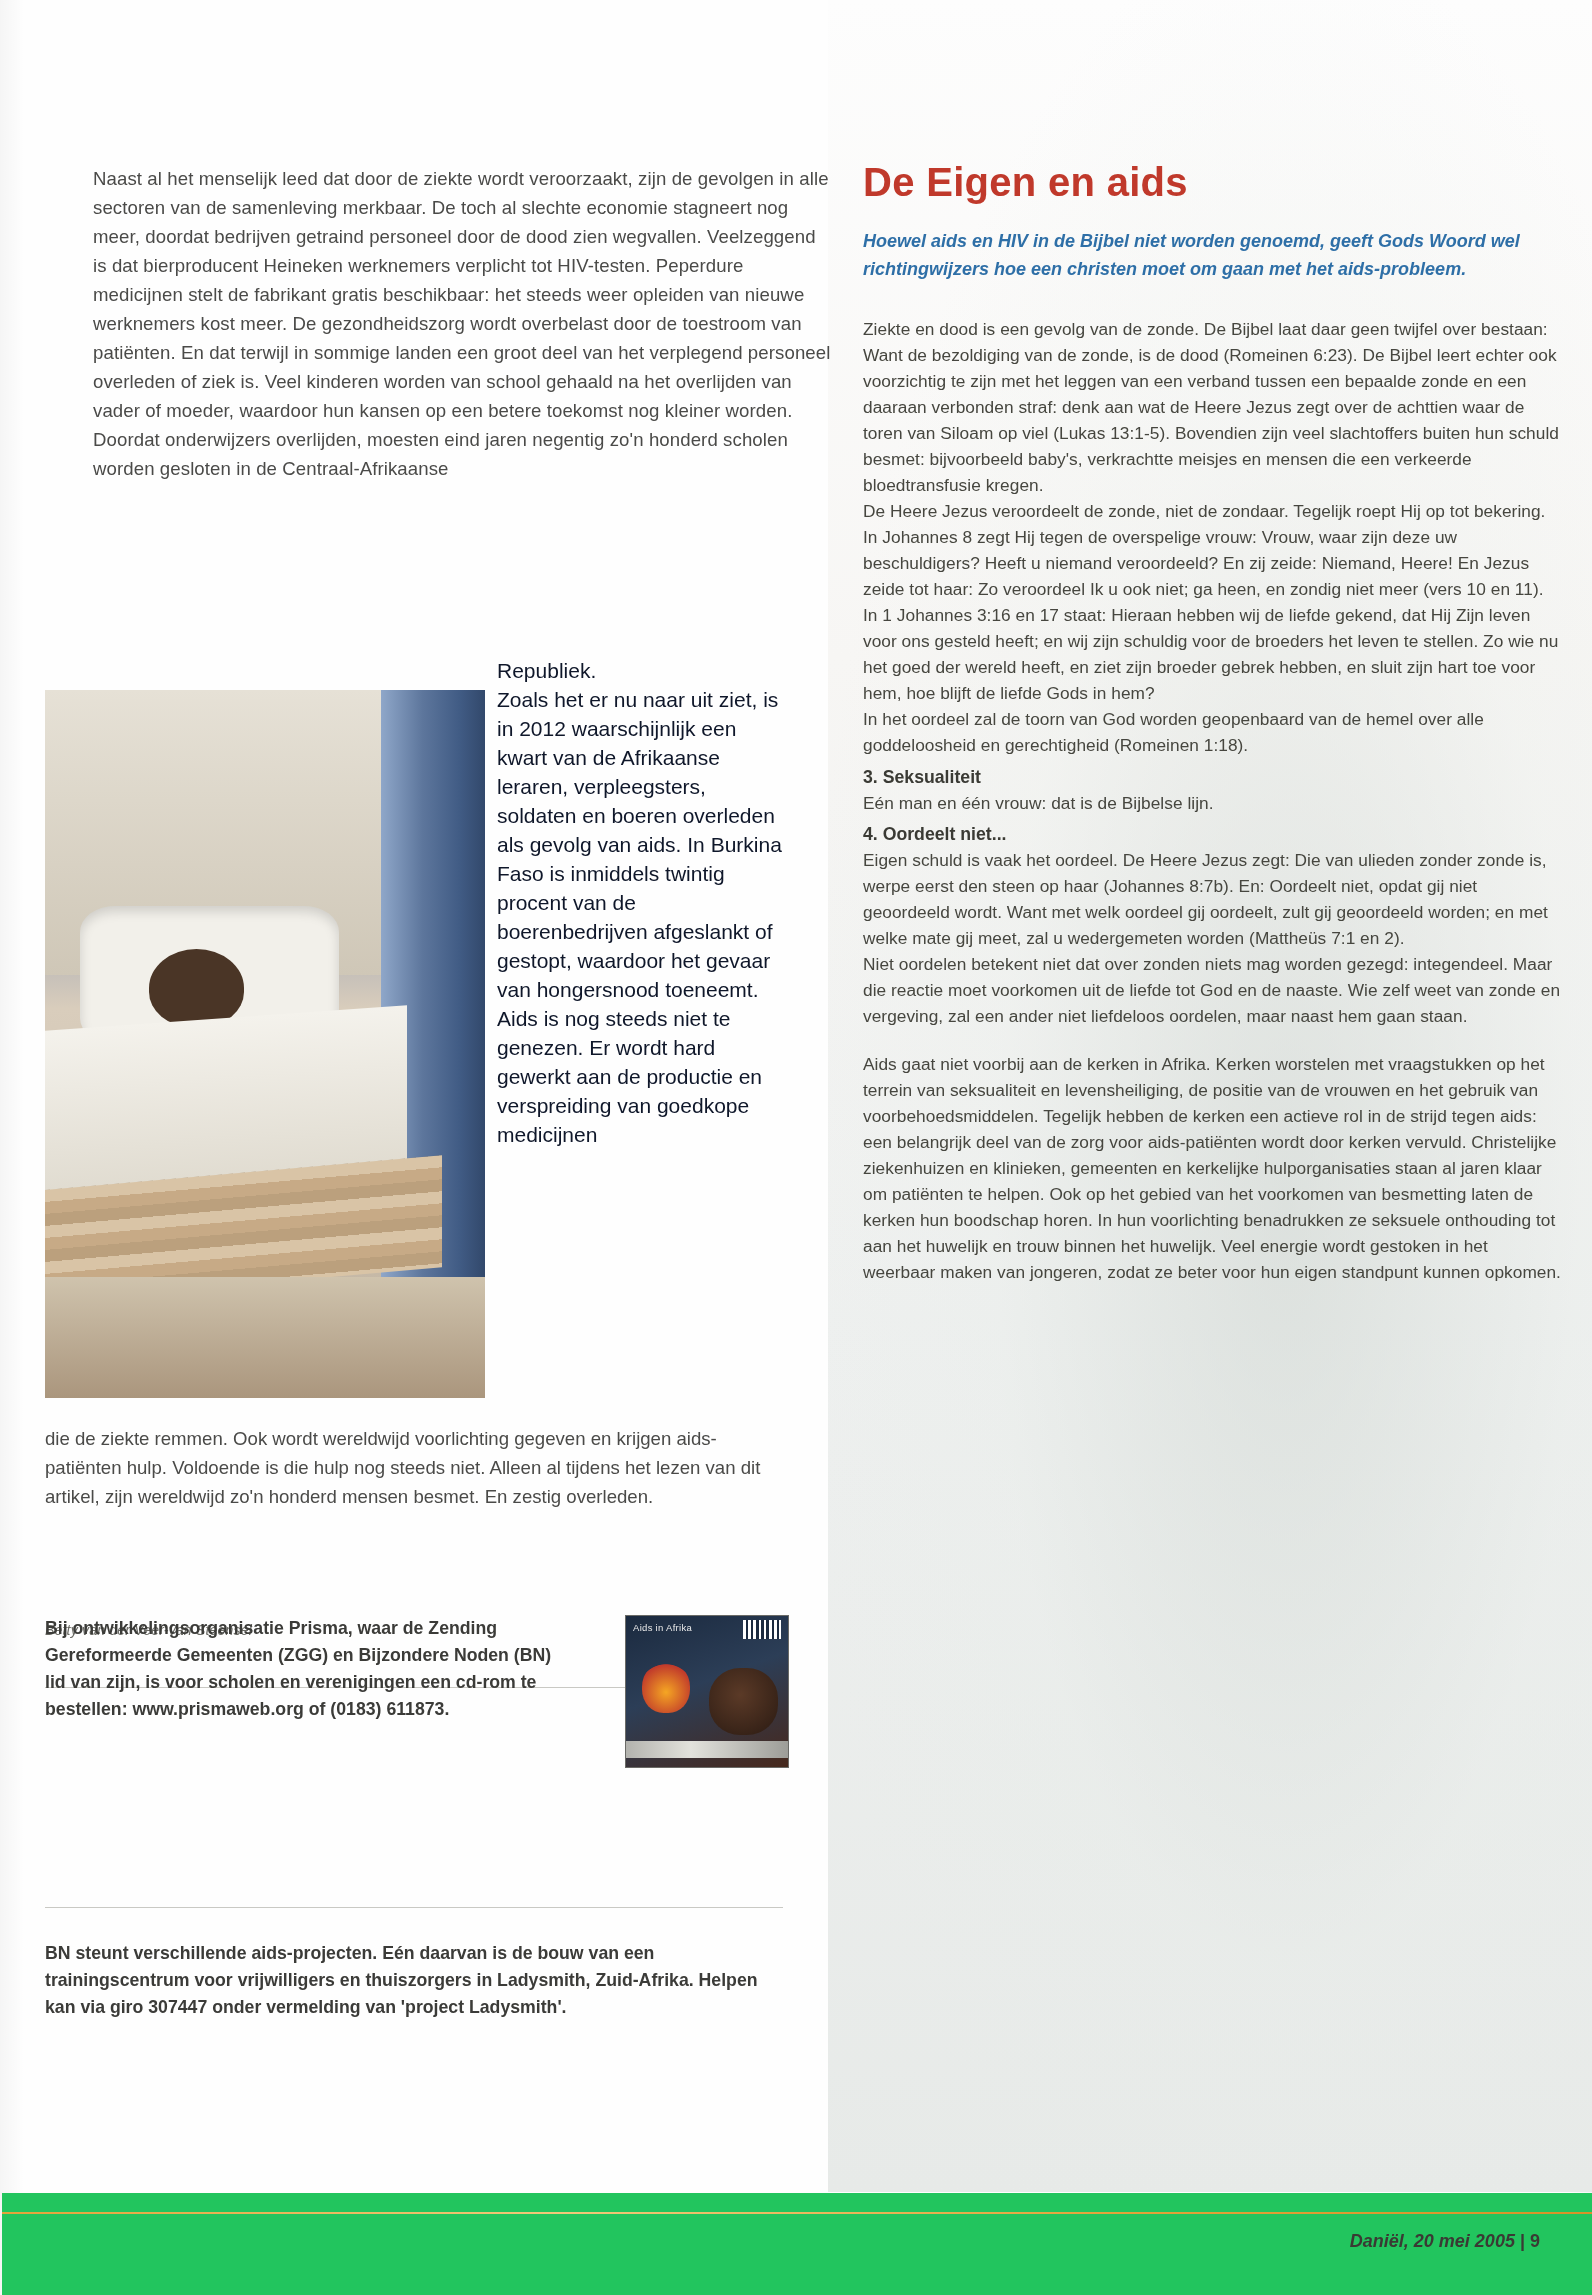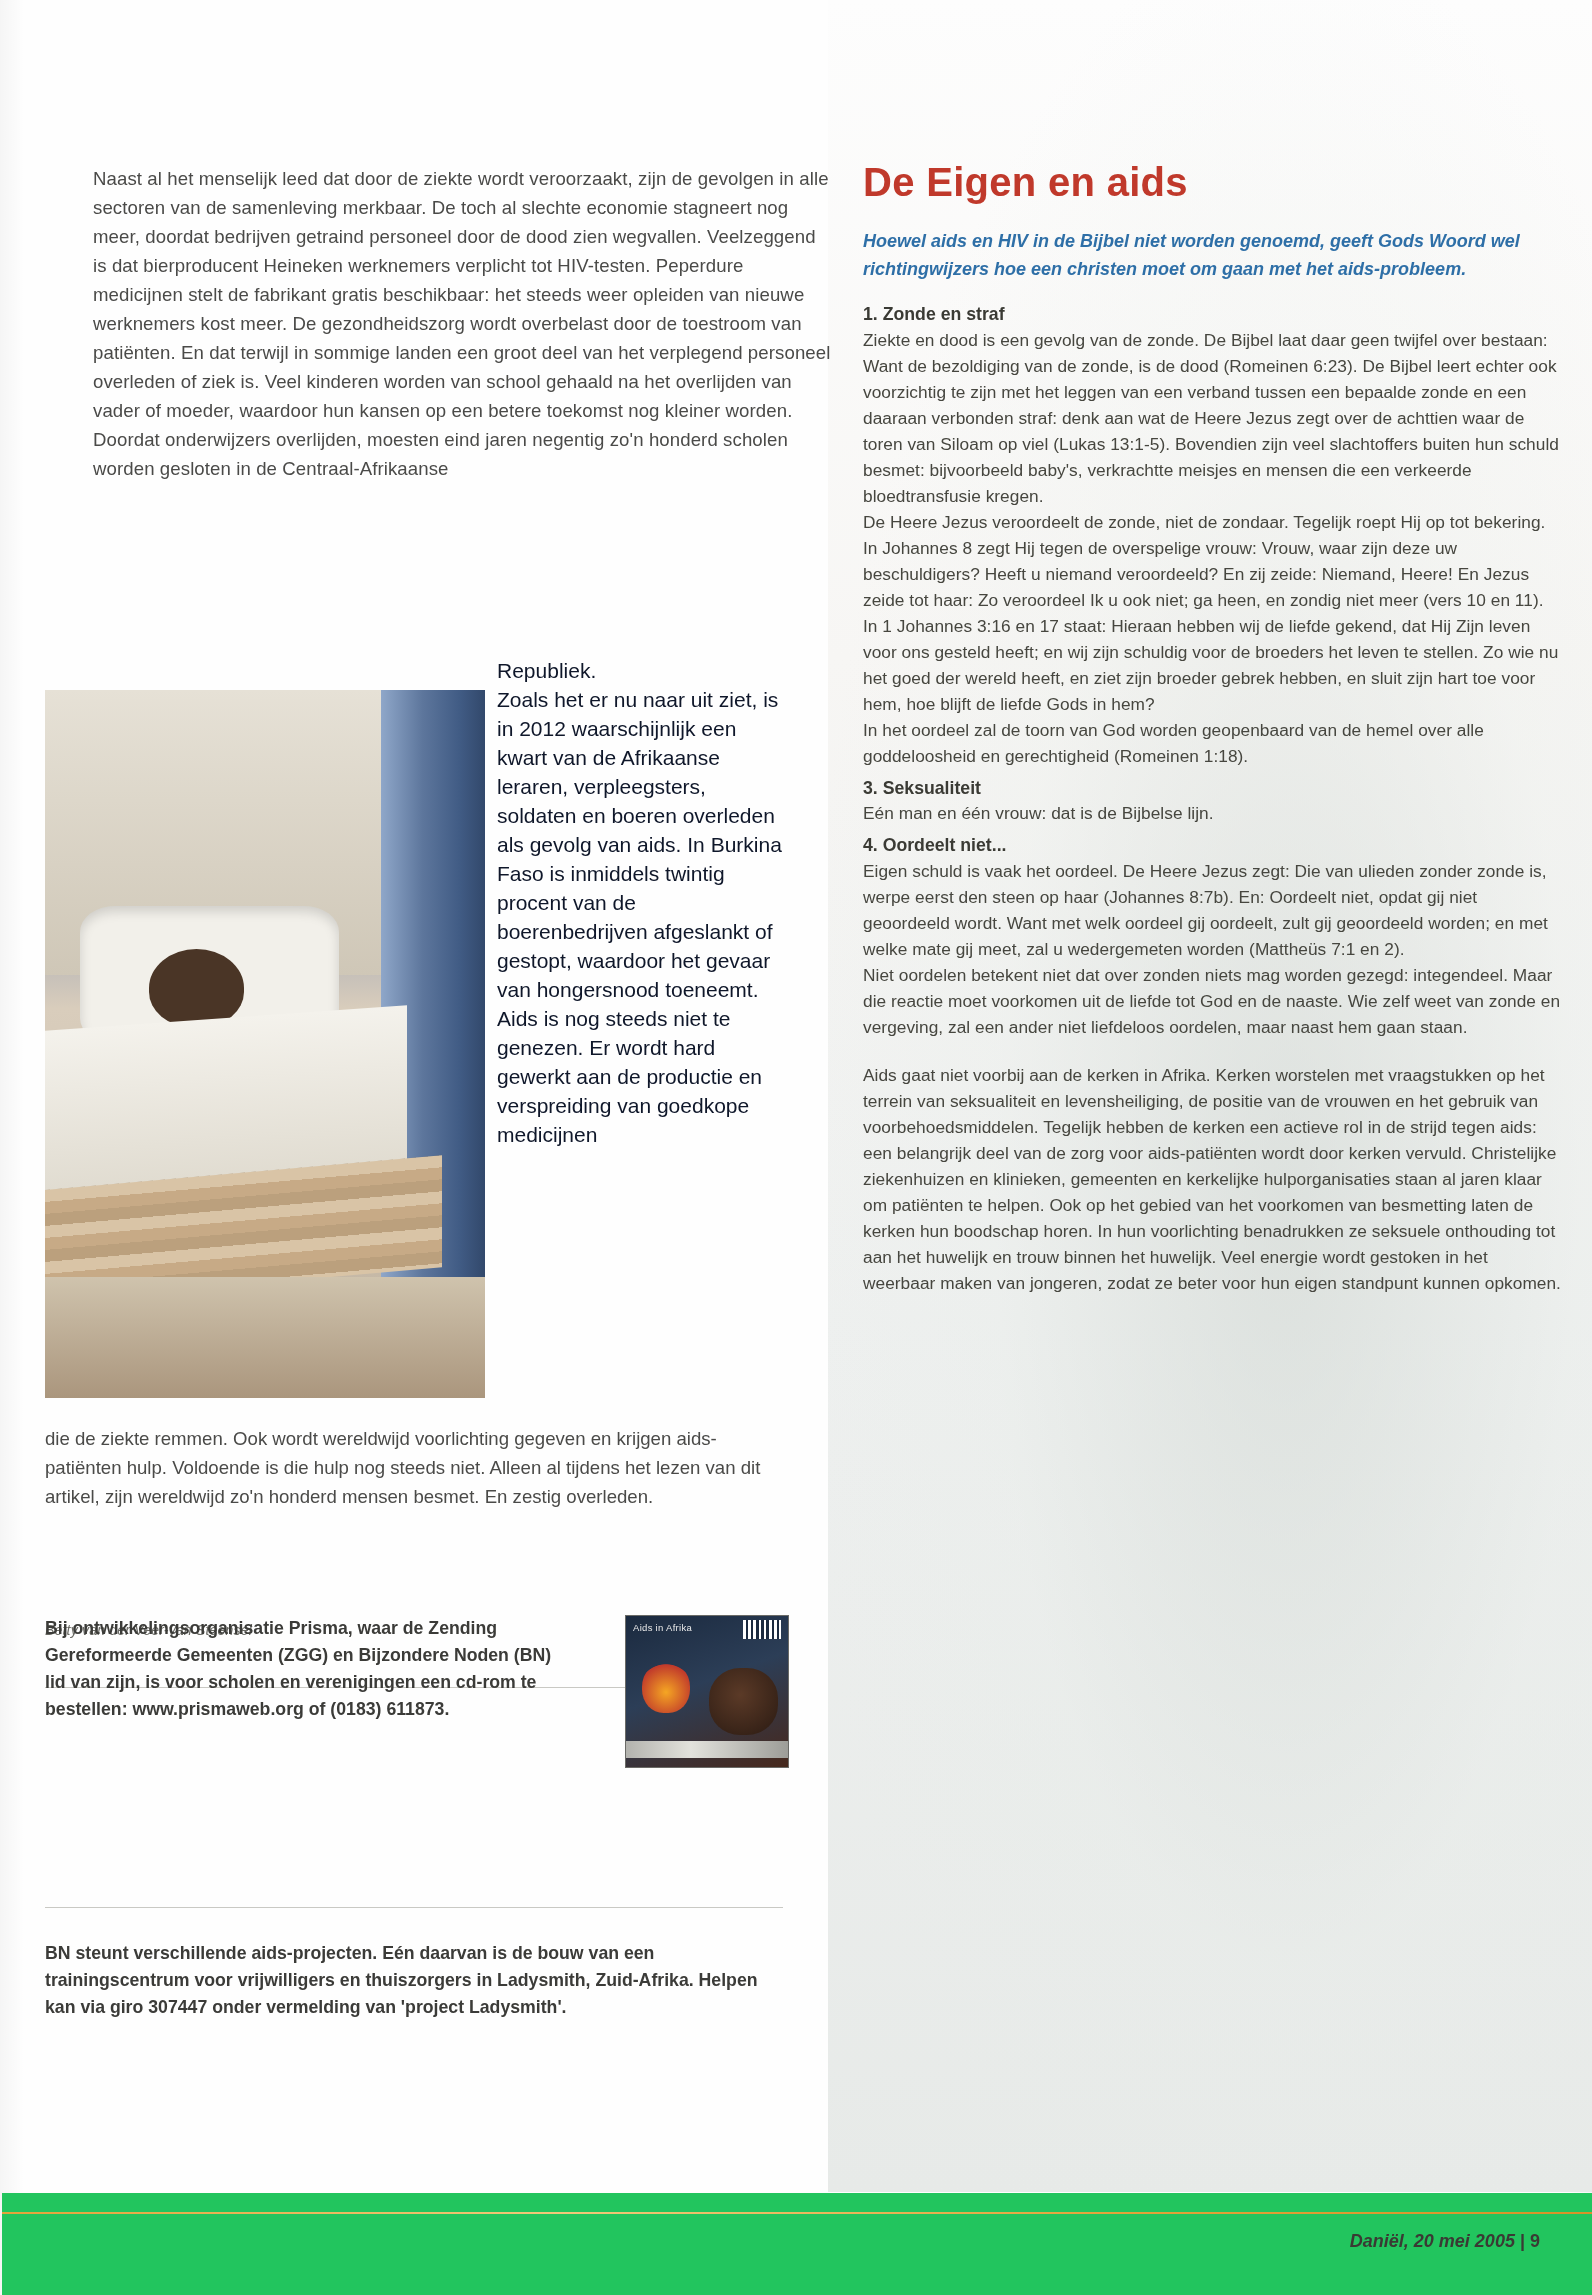--- a/index.html
+++ b/index.html
@@ -152,21 +152,21 @@
   .box2{position:absolute;left:45px;top:1940px;width:738px;}
   .box2 .txt{font-size:17.7px;line-height:27px;color:#3b3b38;font-weight:bold;}
 
   
   .headline{
     font-size:40px;font-weight:bold;color:#c0392b;letter-spacing:0.3px;
     margin-bottom:22.4px;
   }
   .standfirst{
     font-size:18px;line-height:28px;color:#2e6fa7;font-style:italic;font-weight:bold;
-    margin-bottom:21px;
+    margin-bottom:33px;
   }
   .sub{
     font-size:17.7px;font-weight:bold;color:#3a3a34;margin:8.6px 0 1.7px 0;
   }
 
   .footer{
     position:absolute;left:2px;bottom:0;width:100%;height:102px;
     background:#22c55e;
   }
   .footer .line{
@@ -226,21 +226,20 @@
   <div class="rule" style="top:1907px"></div>
 
   <div class="box2">
     <div class="txt">BN steunt verschillende aids-projecten. Eén daarvan is de bouw van een trainingscentrum voor vrijwilligers en thuiszorgers in Ladysmith, Zuid-Afrika. Helpen kan via giro 307447 onder vermelding van 'project Ladysmith'.</div>
   </div>
 
   <div class="col-right">
     <div class="headline">De Eigen en aids</div>
     <div class="standfirst">Hoewel aids en HIV in de Bijbel niet worden genoemd, geeft Gods Woord wel richtingwijzers hoe een christen moet om gaan met het aids-probleem.</div>
 
-    <div class="sub">1. Zonde en straf</div>
     <p class="body-r">Ziekte en dood is een gevolg van de zonde. De Bijbel laat daar geen twijfel over bestaan: Want de bezoldiging van de zonde, is de dood (Romeinen 6:23). De Bijbel leert echter ook voorzichtig te zijn met het leggen van een verband tussen een bepaalde zonde en een daaraan verbonden straf: denk aan wat de Heere Jezus zegt over de achttien waar de toren van Siloam op viel (Lukas 13:1-5). Bovendien zijn veel slachtoffers buiten hun schuld besmet: bijvoorbeeld baby's, verkrachtte meisjes en mensen die een verkeerde bloedtransfusie kregen.</p>
 
     <p class="body-r" style="white-space:pre-line">De Heere Jezus veroordeelt de zonde, niet de zondaar. Tegelijk roept Hij op tot bekering. In Johannes 8 zegt Hij tegen de overspelige vrouw: Vrouw, waar zijn deze uw beschuldigers? Heeft u niemand veroordeeld? En zij zeide: Niemand, Heere! En Jezus zeide tot haar: Zo veroordeel Ik u ook niet; ga heen, en zondig niet meer (vers 10 en 11).
 In 1 Johannes 3:16 en 17 staat: Hieraan hebben wij de liefde gekend, dat Hij Zijn leven voor ons gesteld heeft; en wij zijn schuldig voor de broeders het leven te stellen. Zo wie nu het goed der wereld heeft, en ziet zijn broeder gebrek hebben, en sluit zijn hart toe voor hem, hoe blijft de liefde Gods in hem?
 In het oordeel zal de toorn van God worden geopenbaard van de hemel over alle goddeloosheid en gerechtigheid (Romeinen 1:18).</p>
 
     <div class="sub">3. Seksualiteit</div>
     <p class="body-r">Eén man en één vrouw: dat is de Bijbelse lijn.</p>
 
     <div class="sub">4. Oordeelt niet...</div>

